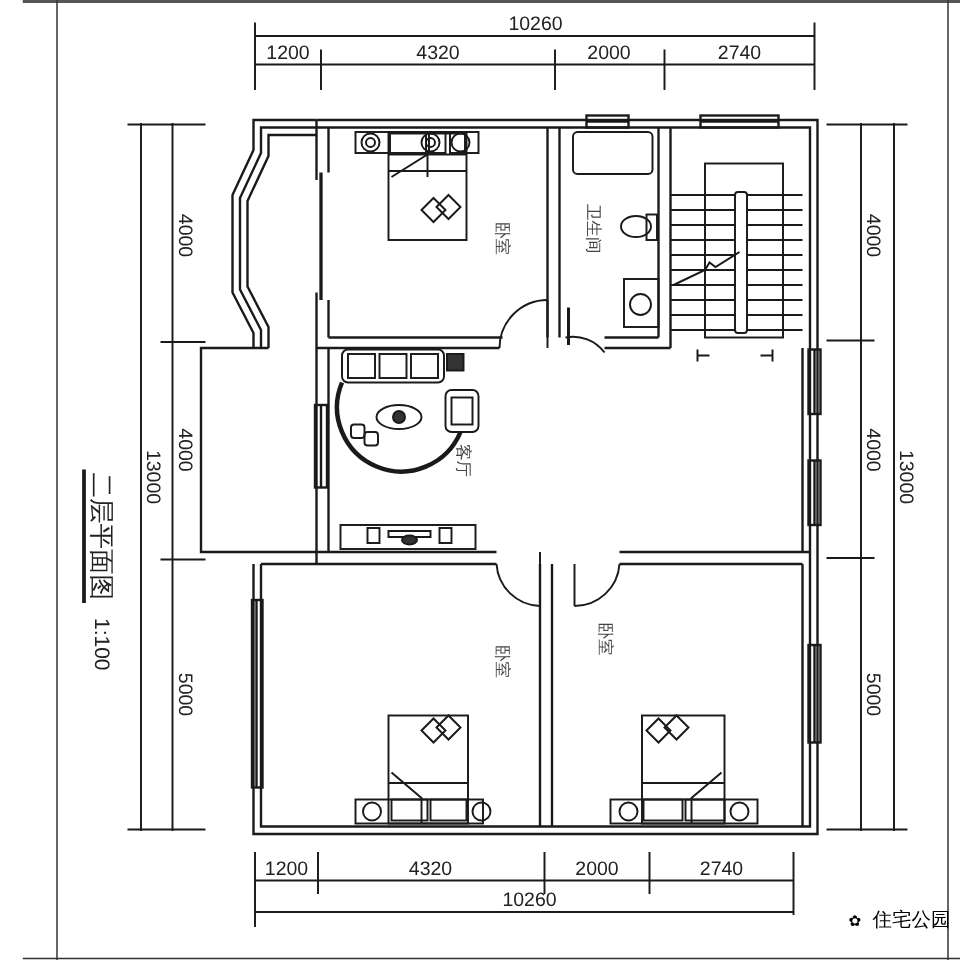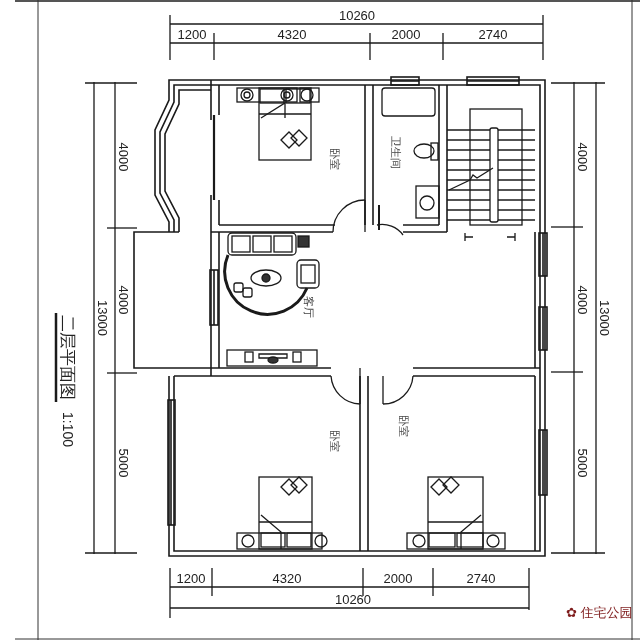--- a/index.html
+++ b/index.html
@@ -3,21 +3,21 @@
 <meta charset="utf-8">
 <style>
   html,body{margin:0;padding:0;background:#ffffff;}
   body{width:640px;height:640px;position:relative;overflow:hidden;font-family:"DejaVu Sans",sans-serif;}
   .frame{position:absolute;left:0;top:0;width:640px;height:460px;padding-left:15px;}
   svg text{font-family:"Liberation Sans","DejaVu Sans",sans-serif;fill:#222;}
   .dimtxt{font-size:13px;}
   .roomtxt{font-size:11px;fill:#444;}
   .titletxt{font-size:17px;fill:#222;}
   .scaletxt{font-size:14px;}
-  .wm{position:absolute;left:566px;top:604px;font-size:13px;color:#7f1d1d;font-family:Liberation Sans, sans-serif;}
+  .wm{position:absolute;left:566px;top:604px;font-size:13px;color:#000000;font-family:Liberation Mono, monospace;}
 </style>
 </head>
 <body>
 
 <div class="frame">
 <svg width="640" height="640" viewBox="0 0 640 640" xmlns="http://www.w3.org/2000/svg" stroke="#1a1a1a" fill="none" stroke-width="1.3">
 
   <line x1="0" y1="1" x2="640" y2="1" stroke="#555" stroke-width="2"></line>
   <line x1="23" y1="0" x2="23" y2="640" stroke="#333" stroke-width="1"></line>
   <line x1="617" y1="0" x2="617" y2="640" stroke="#333" stroke-width="1"></line>

